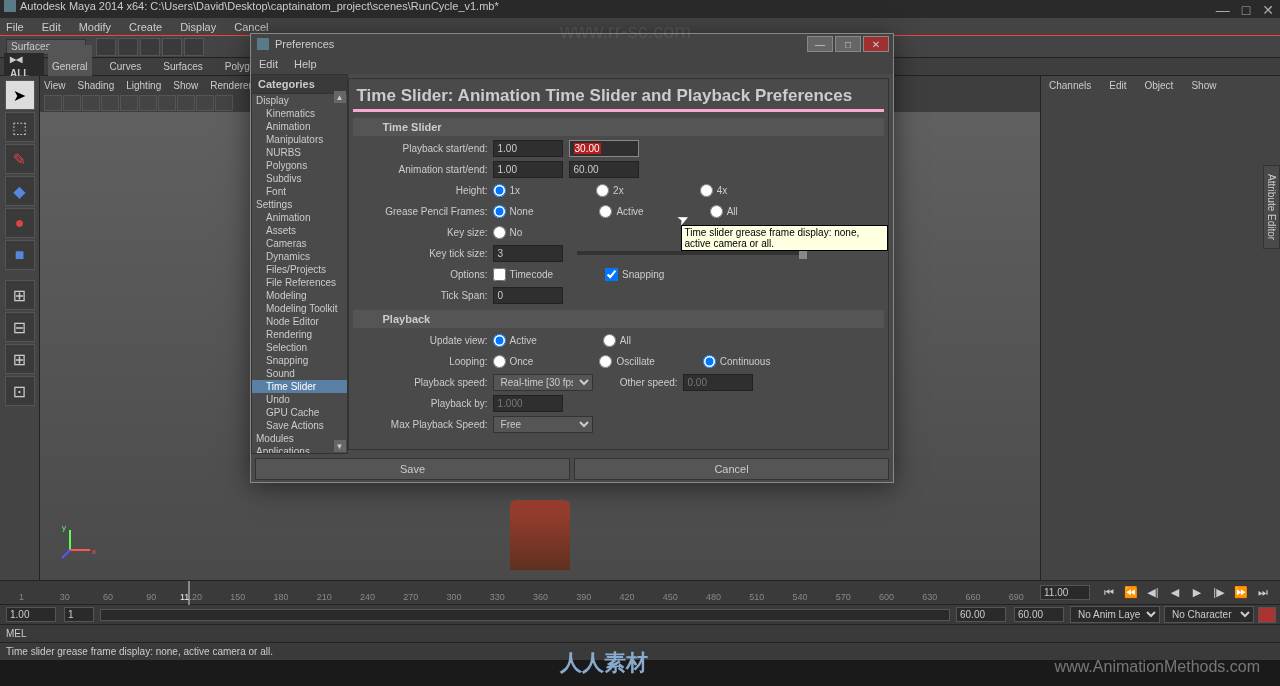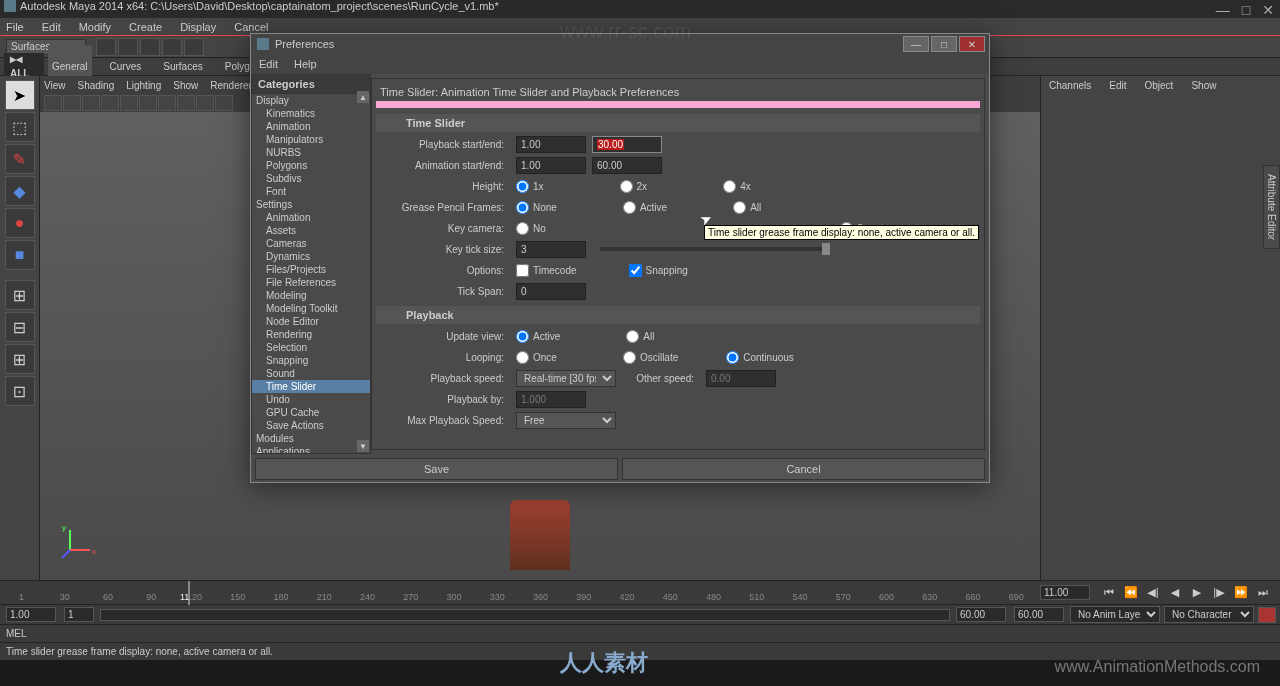--- a/index.html
+++ b/index.html
@@ -45,42 +45,42 @@
 .range-bar { background: #3a3a3a; height: 20px; display: flex; align-items: center; padding: 0 4px; border-top: 1px solid #222; gap: 4px; }
 .range-slider { flex: 1; height: 12px; background: #2a2a2a; border: 1px solid #555; }
 .range-combo { background: #2a2a2a; border: 1px solid #555; color: #ccc; font-size: 10px; padding: 1px 3px; width: 90px; }
 .cmd-line { background: #3a3a3a; height: 18px; display: flex; align-items: center; padding: 0 6px; border-top: 1px solid #222; }
 .cmd-label { font-size: 10px; margin-right: 8px; }
 .status-bar { background: #3a3a3a; height: 18px; display: flex; align-items: center; padding: 0 6px; font-size: 10px; border-top: 1px solid #222; }
 .watermark { position: absolute; color: rgba(255,255,255,0.08); font-size: 20px; top: 20px; left: 560px; }
 .watermark2 { position: absolute; color: rgba(255,255,255,0.4); font-size: 16px; bottom: 10px; right: 20px; }
 
 
-.dialog { position: absolute; left: 250px; top: 33px; width: 740px; height: 450px; background: #4a4a4a; border: 1px solid #888; box-shadow: 0 4px 25px rgba(0,0,0,0.5); }
+.dialog { position: absolute; left: 250px; top: 33px; width: 644px; height: 450px; background: #4a4a4a; border: 1px solid #888; box-shadow: 0 4px 25px rgba(0,0,0,0.5); }
 .dlg-title { background: #444; height: 20px; display: flex; align-items: center; padding: 0 6px; font-size: 11px; position: relative; }
 .dlg-title .dlg-icon { width: 12px; height: 12px; background: #5a7a8a; margin-right: 6px; }
 .dlg-win-btns { position: absolute; right: 4px; top: 2px; display: flex; gap: 2px; }
 .dlg-win-btn { width: 26px; height: 16px; background: #666; border: 1px solid #888; display: flex; align-items: center; justify-content: center; font-size: 10px; cursor: pointer; }
 .dlg-win-btn.close { background: #a03030; }
 .dlg-menu { background: #444; height: 20px; display: flex; align-items: center; padding: 0 8px; }
 .dlg-menu span { margin-right: 16px; font-size: 11px; cursor: pointer; }
 .dlg-body { display: flex; height: 380px; }
 .dlg-sidebar { width: 120px; background: #4a4a4a; border: 1px solid #333; position: relative; overflow: hidden; }
 .dlg-side-header { background: #3a3a3a; padding: 3px 6px; font-size: 11px; font-weight: bold; border-bottom: 1px solid #333; }
 .dlg-side-list { font-size: 10px; }
 .dlg-side-list div { padding: 1px 4px; cursor: pointer; }
 .dlg-side-list div.lvl1 { padding-left: 14px; }
 .dlg-side-list div.lvl0 { padding-left: 4px; }
 .dlg-side-list div.sel { background: #5a7fa5; color: #fff; }
 .dlg-content { flex: 1; background: #4a4a4a; border: 1px solid #333; margin: 4px 4px 4px 0; padding: 4px; position: relative; }
-.dlg-content-header { font-size: 11px; font-weight: normal; padding: 3px 4px; border-bottom: 7px solid #f9a8d4; }
+.dlg-content-header { font-size: 17px; font-weight: bold; padding: 3px 4px; border-bottom: 3px solid #f9a8d4; }
 .dlg-section { margin: 6px 0; }
 .dlg-section-title { background: #555; padding: 3px 30px; font-size: 11px; font-weight: bold; }
 .dlg-row { display: flex; align-items: center; margin: 3px 0; min-height: 18px; }
-.dlg-label { width: 140px; text-align: right; padding-right: 12px; font-size: 10px; }
+.dlg-label { width: 140px; text-align: right; padding-right: 5px; font-size: 10px; }
 .dlg-input { width: 70px; background: #2f2f2f; border: 1px solid #222; color: #ccc; font-size: 10px; padding: 2px 4px; margin-right: 6px; }
 .dlg-input.highlighted { background: #2f2f2f; }
 .dlg-input.highlighted span { background: #b91c1c; color: #fff; padding: 0 1px; }
 .dlg-radio { display: flex; align-items: center; margin-right: 24px; font-size: 10px; }
 .dlg-radio input { margin-right: 4px; }
 .dlg-check { display: flex; align-items: center; margin-right: 20px; font-size: 10px; }
 .dlg-check input { margin-right: 4px; }
 .dlg-select { width: 100px; background: #555; border: 1px solid #333; color: #ccc; font-size: 10px; padding: 1px 3px; }
 .dlg-slider { flex: 1; height: 4px; background: #333; position: relative; margin: 0 8px; max-width: 230px; }
 .dlg-slider-thumb { position: absolute; width: 8px; height: 12px; background: #888; top: -4px; right: 0; }
@@ -348,21 +348,21 @@
           <label class="dlg-radio" style="margin-left:42px">
               <input type="radio" style="">
               <span>Active</span>
             </label>
           <label class="dlg-radio" style="margin-left:42px">
               <input type="radio" style="">
               <span>All</span>
             </label>
         </div>
         <div class="dlg-row">
-          <div class="dlg-label">Key camera:</div>
+          <div class="dlg-label">Key size:</div>
           <label class="dlg-radio">
               <input type="radio" style="">
               <span>No</span>
             </label>
           <label class="dlg-radio" style="margin-left:270px">
               <input type="radio" style="">
               <span>Smart</span>
             </label>
         </div>
         <div class="dlg-row">

